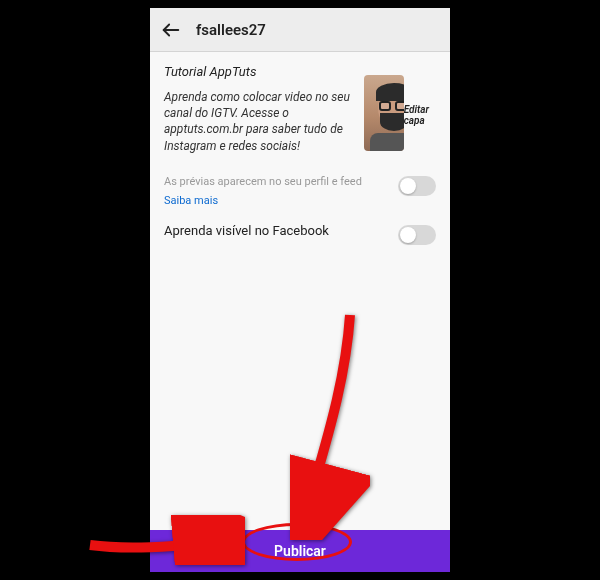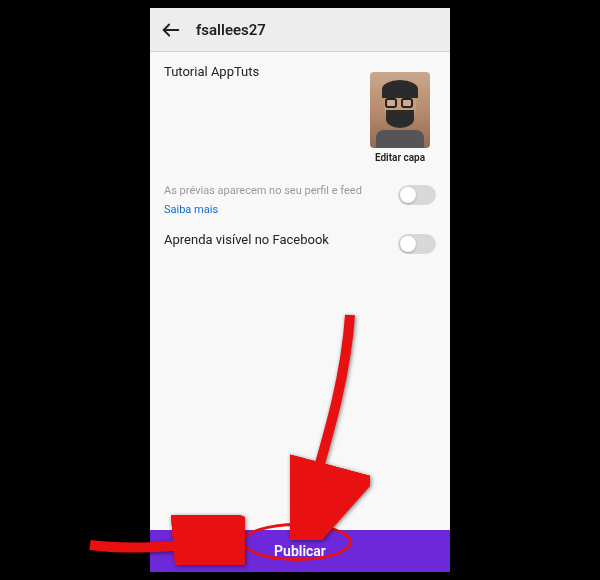--- a/index.html
+++ b/index.html
@@ -51,38 +51,39 @@
     }
     .content {
       flex: 1;
       padding: 12px 14px 0 14px;
       display: flex;
       flex-direction: column;
     }
     .top-row {
       display: flex;
       gap: 10px;
+      font-style: italic;
     }
     .text-col {
       flex: 1;
     }
     .title {
       font-size: 13px;
       color: #222;
       margin-bottom: 10px;
     }
     .desc {
       font-size: 12px;
       color: #333;
       line-height: 1.35;
     }
     .cover-col {
       width: 72px;
       display: flex;
-      flex-direction: column;
+      flex-direction: row;
       align-items: center;
       margin-top: 8px;
     }
     .cover-thumb {
       width: 60px;
       height: 76px;
       border-radius: 4px;
       background: linear-gradient(180deg, #caa88e 0%, #b5896b 55%, #8e6a55 100%);
       position: relative;
       overflow: hidden;
@@ -217,20 +218,21 @@
         </svg>
       </div>
       <div class="username">fsallees27</div>
     </div>
 
     <div class="content">
 
       <div class="top-row">
         <div class="text-col">
           <div class="title">Tutorial AppTuts</div>
+          <div class="desc">Aprenda como colocar video no seu canal do IGTV. Acesse o apptuts.com.br para saber tudo de Instagram e redes sociais!</div>
         </div>
         <div class="cover-col">
           <div class="cover-thumb">
             <div class="shirt"></div>
             <div class="face"></div>
             <div class="hair"></div>
             <div class="beard"></div>
             <div class="glasses">
                 <div class="lens"></div>
                 <div class="lens"></div>

